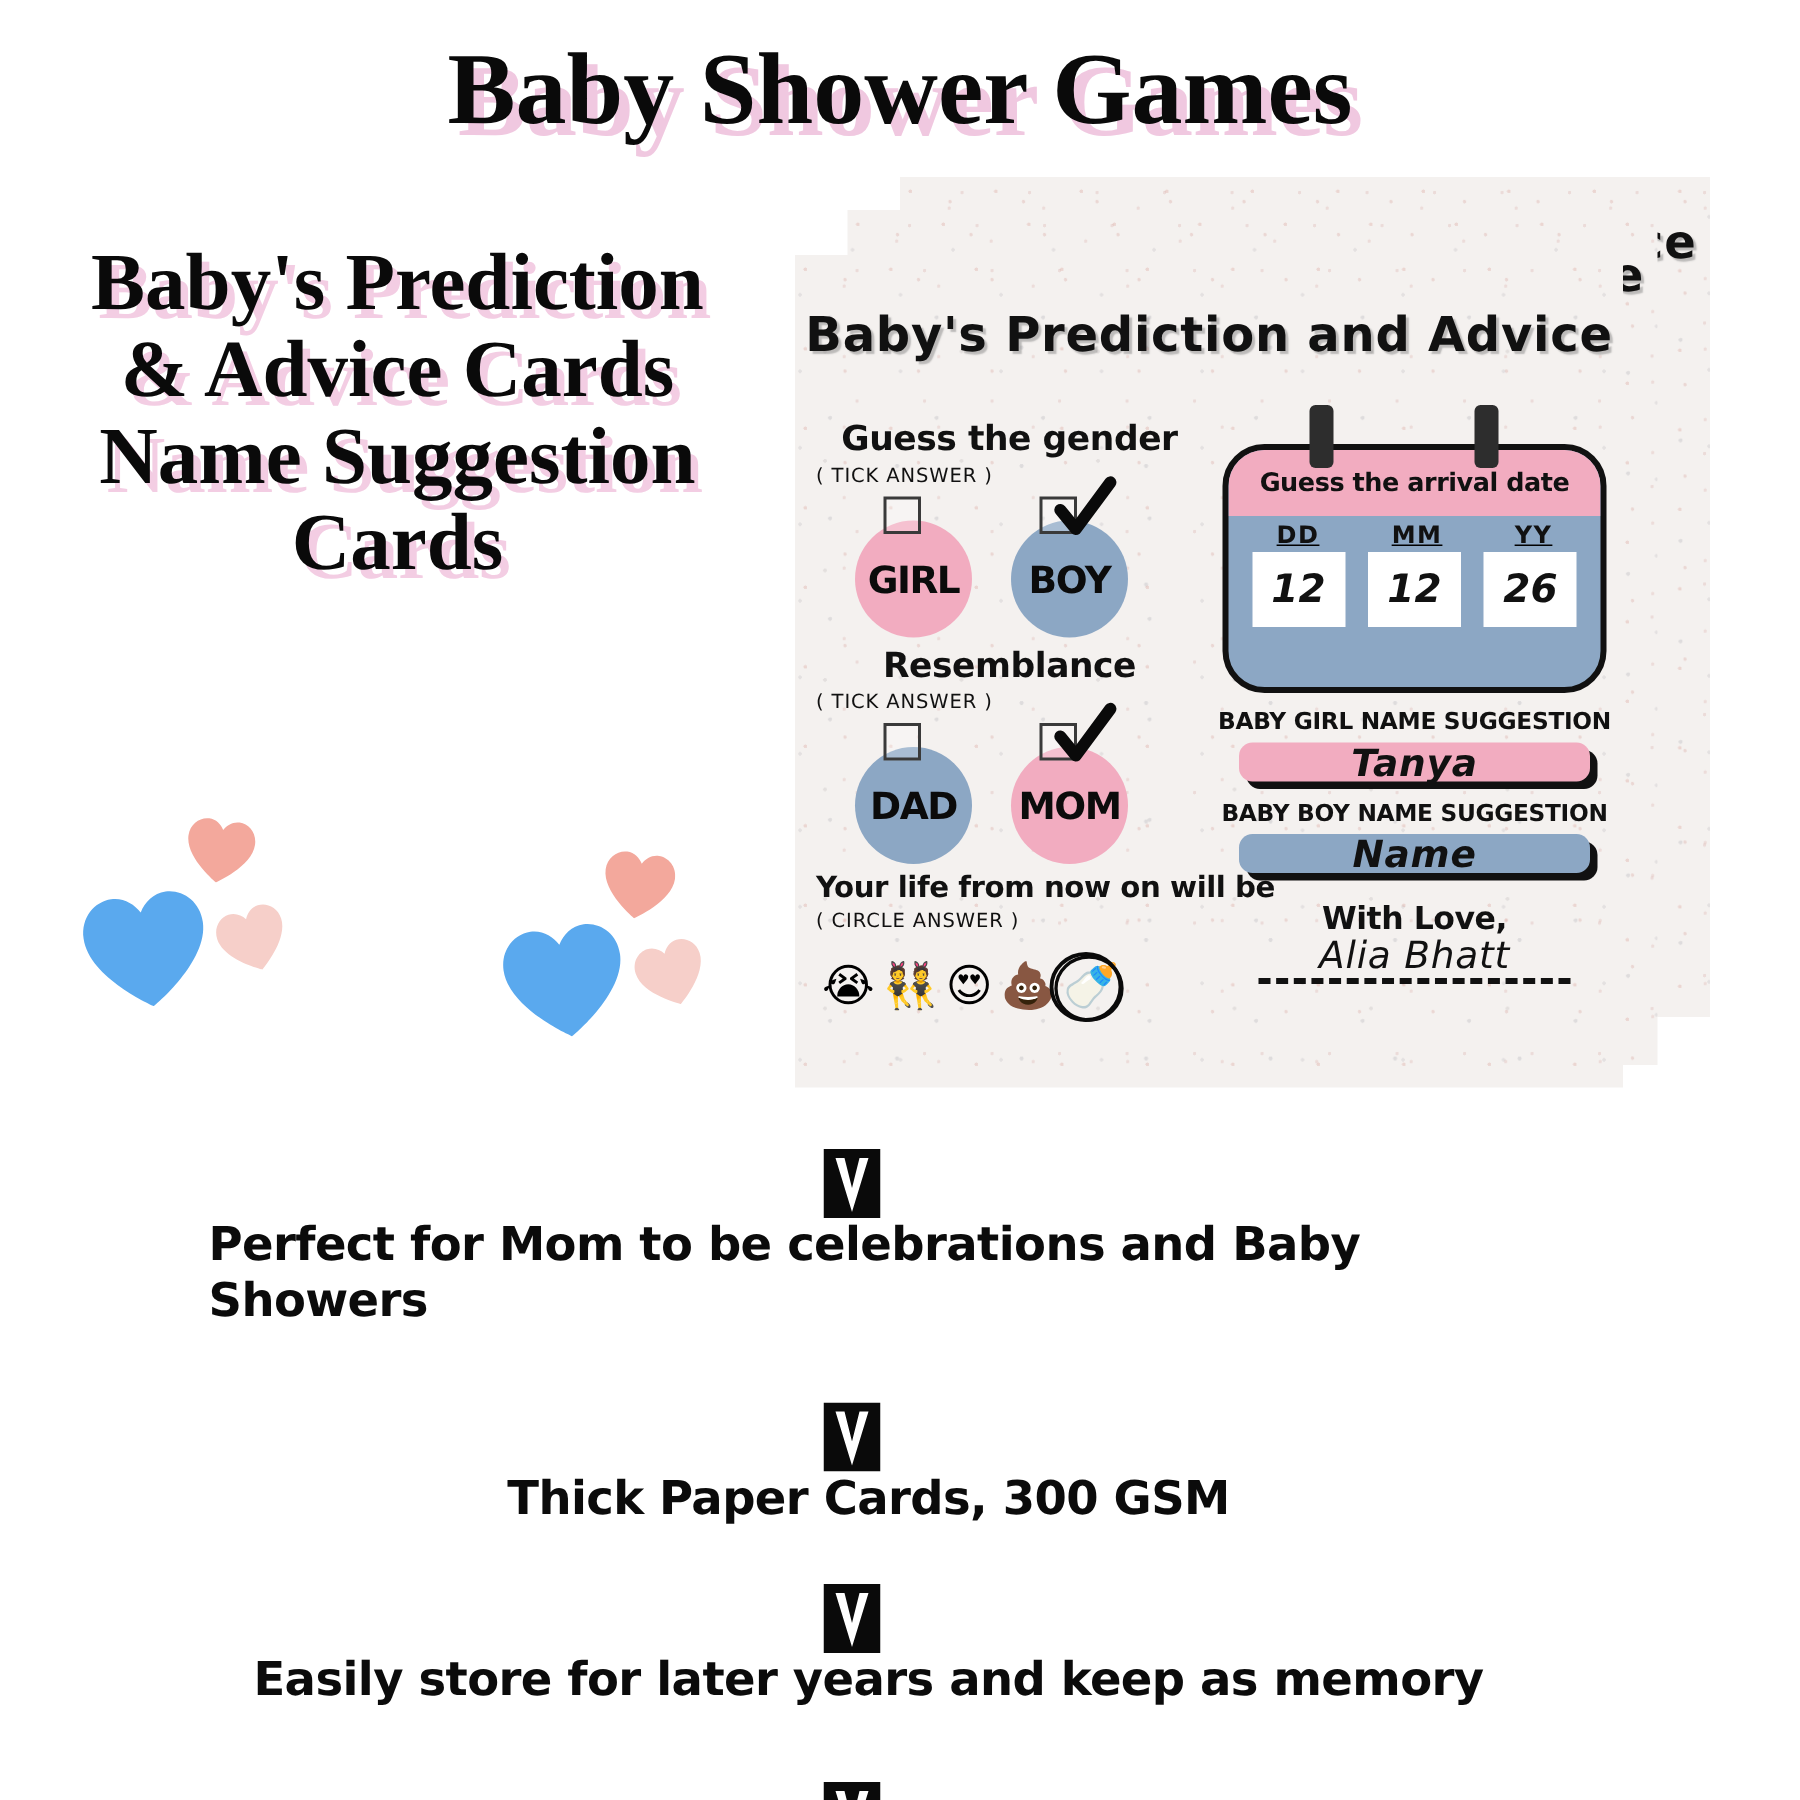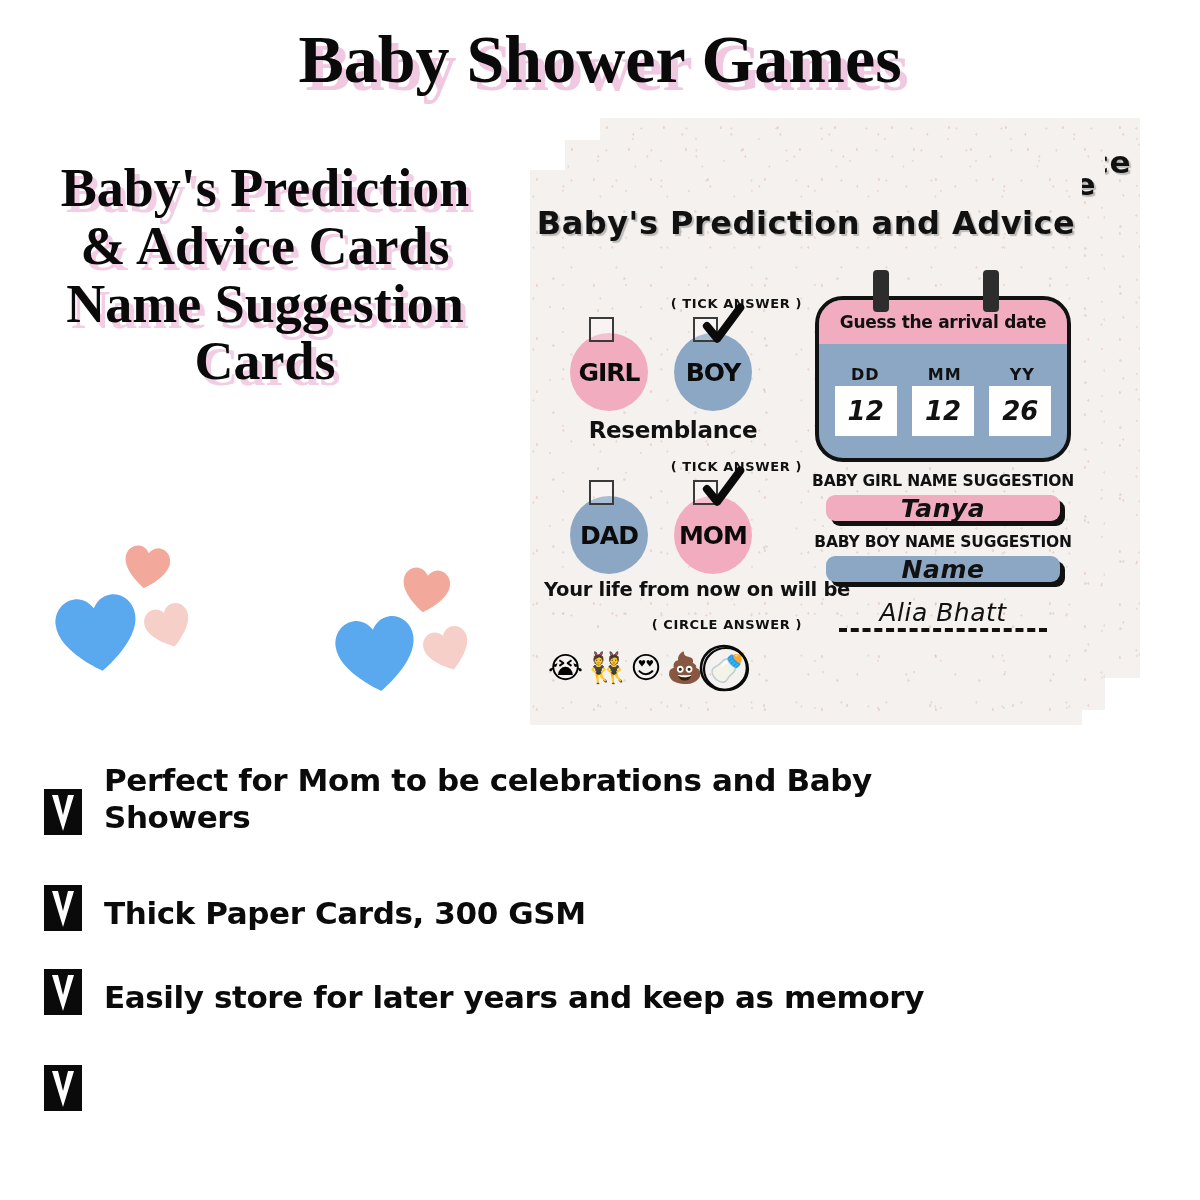--- a/index.html
+++ b/index.html
@@ -84,27 +84,27 @@
   .q-title{
     text-align:center;
     font-family:"DejaVu Sans", sans-serif;
     font-weight:bold;
     font-size:23px;
     color:#111;
     letter-spacing:-.3px;
     white-space:nowrap;
   }
   .q-sub{
-    text-align:right;
+    text-align:left;
     font-family:"DejaVu Sans", sans-serif;
-    font-weight:bold;
+    font-weight:normal;
     font-size:13px;
     color:#111;
     letter-spacing:.6px;
-    margin-top:16px;
+    margin-top:4px;
   }
 
   .choice-row{position:relative;height:92px;margin-top:8px;}
   .choice{position:absolute;width:78px;height:78px;top:14px;}
   .choice .bubble{
     width:78px;height:78px;border-radius:50%;
     display:flex;align-items:center;justify-content:center;
     font-family:"DejaVu Sans", sans-serif;
     font-weight:bold;font-size:25px;color:#0b0b0b;
     letter-spacing:-1px;
@@ -136,21 +136,21 @@
   .cal-peg{position:absolute;width:16px;height:42px;background:#2d2d2d;border-radius:4px;top:0;z-index:3;}
   .cal-peg.p1{left:58px;} .cal-peg.p2{left:168px;}
   .cal-body{
     position:absolute;left:0;top:26px;width:248px;height:158px;
     border:4px solid #111;border-radius:28px;overflow:hidden;background:#8ca7c4;
   }
   .cal-top{height:44px;background:#f2acc0;display:flex;align-items:center;justify-content:center;}
   .cal-top span{
     font-family:"DejaVu Sans",sans-serif;font-weight:bold;font-size:17px;color:#111;letter-spacing:-.3px;
   }
-  .cal-labels{display:flex;justify-content:space-around;padding:21px 8px 0;}
+  .cal-labels{display:flex;justify-content:space-around;padding:3px 8px 0;text-decoration:underline;}
   .cal-labels span{
     font-family:"DejaVu Sans",sans-serif;font-weight:bold;font-size:16px;color:#111;letter-spacing:1px;
   }
   .cal-values{display:flex;justify-content:space-around;padding:2px 8px 0;}
   .cal-values .cell{
     width:62px;height:50px;background:#fff;
     display:flex;align-items:center;justify-content:center;
     font-family:"DejaVu Sans",sans-serif;font-style:italic;font-weight:bold;
     font-size:26px;color:#111;
   }
@@ -178,21 +178,21 @@
     font-family:"DejaVu Sans",sans-serif;font-style:italic;font-size:25px;color:#111;
     margin-top:-2px;letter-spacing:.5px;
   }
   .signoff .rule{
     width:208px;height:0;margin:1px auto 0;
     border-top:4px dashed #111;
   }
 
   
   #features{position:absolute;left:44px;top:762px;width:1070px;}
-  .feature{position:relative;display:flex;align-items:flex-end;margin-bottom:34px;}
+  .feature{position:relative;display:flex;align-items:center;margin-bottom:34px;flex-direction:column;}
   .feature .mark{flex:0 0 auto;width:38px;height:46px;margin-right:22px;margin-top:4px;}
   .feature .ftext{
     font-family:"DejaVu Sans",sans-serif;font-weight:bold;
     font-size:31px;line-height:1.18;color:#0b0b0b;letter-spacing:-.4px;
   }
 </style>
 </head>
 <body>
 
 <div class="page-title">Baby Shower Games</div>
@@ -244,20 +244,21 @@
   <div class="paper" id="card-mid">
     <div class="card-head">Baby's Prediction and Advice</div>
   </div>
 
   <div class="paper" id="card-front">
     <div class="card-head">Baby's Prediction and Advice</div>
 
     <div class="col-left">
 
       <div>
+        <div class="q-title">Guess the gender</div>
         <div class="q-sub">( TICK ANSWER )</div>
         <div class="choice-row">
           <div class="choice c2">
             <div class="tickbox"></div>
             <svg class="tickmark" viewBox="0 0 40 40">
                 <path d="M6 20 L15 31 L35 4" stroke="#0a0a0a" stroke-width="7" fill="none" stroke-linecap="round" stroke-linejoin="round"></path>
               </svg>
             <div class="bubble blue">BOY</div>
           </div>
           <div class="choice c1">
@@ -326,20 +327,21 @@
         </div>
       </div>
 
       <div class="name-label">BABY GIRL NAME SUGGESTION</div>
       <div class="name-field pink">Tanya</div>
 
       <div class="name-label">BABY BOY NAME SUGGESTION</div>
       <div class="name-field blue">Name</div>
 
       <div class="signoff">
+        <div class="wl">With Love,</div>
         <div class="sig">Alia Bhatt</div>
         <div class="rule"></div>
       </div>
     </div>
   </div>
 </div>
 
 <div id="features">
 
   <div class="feature">

